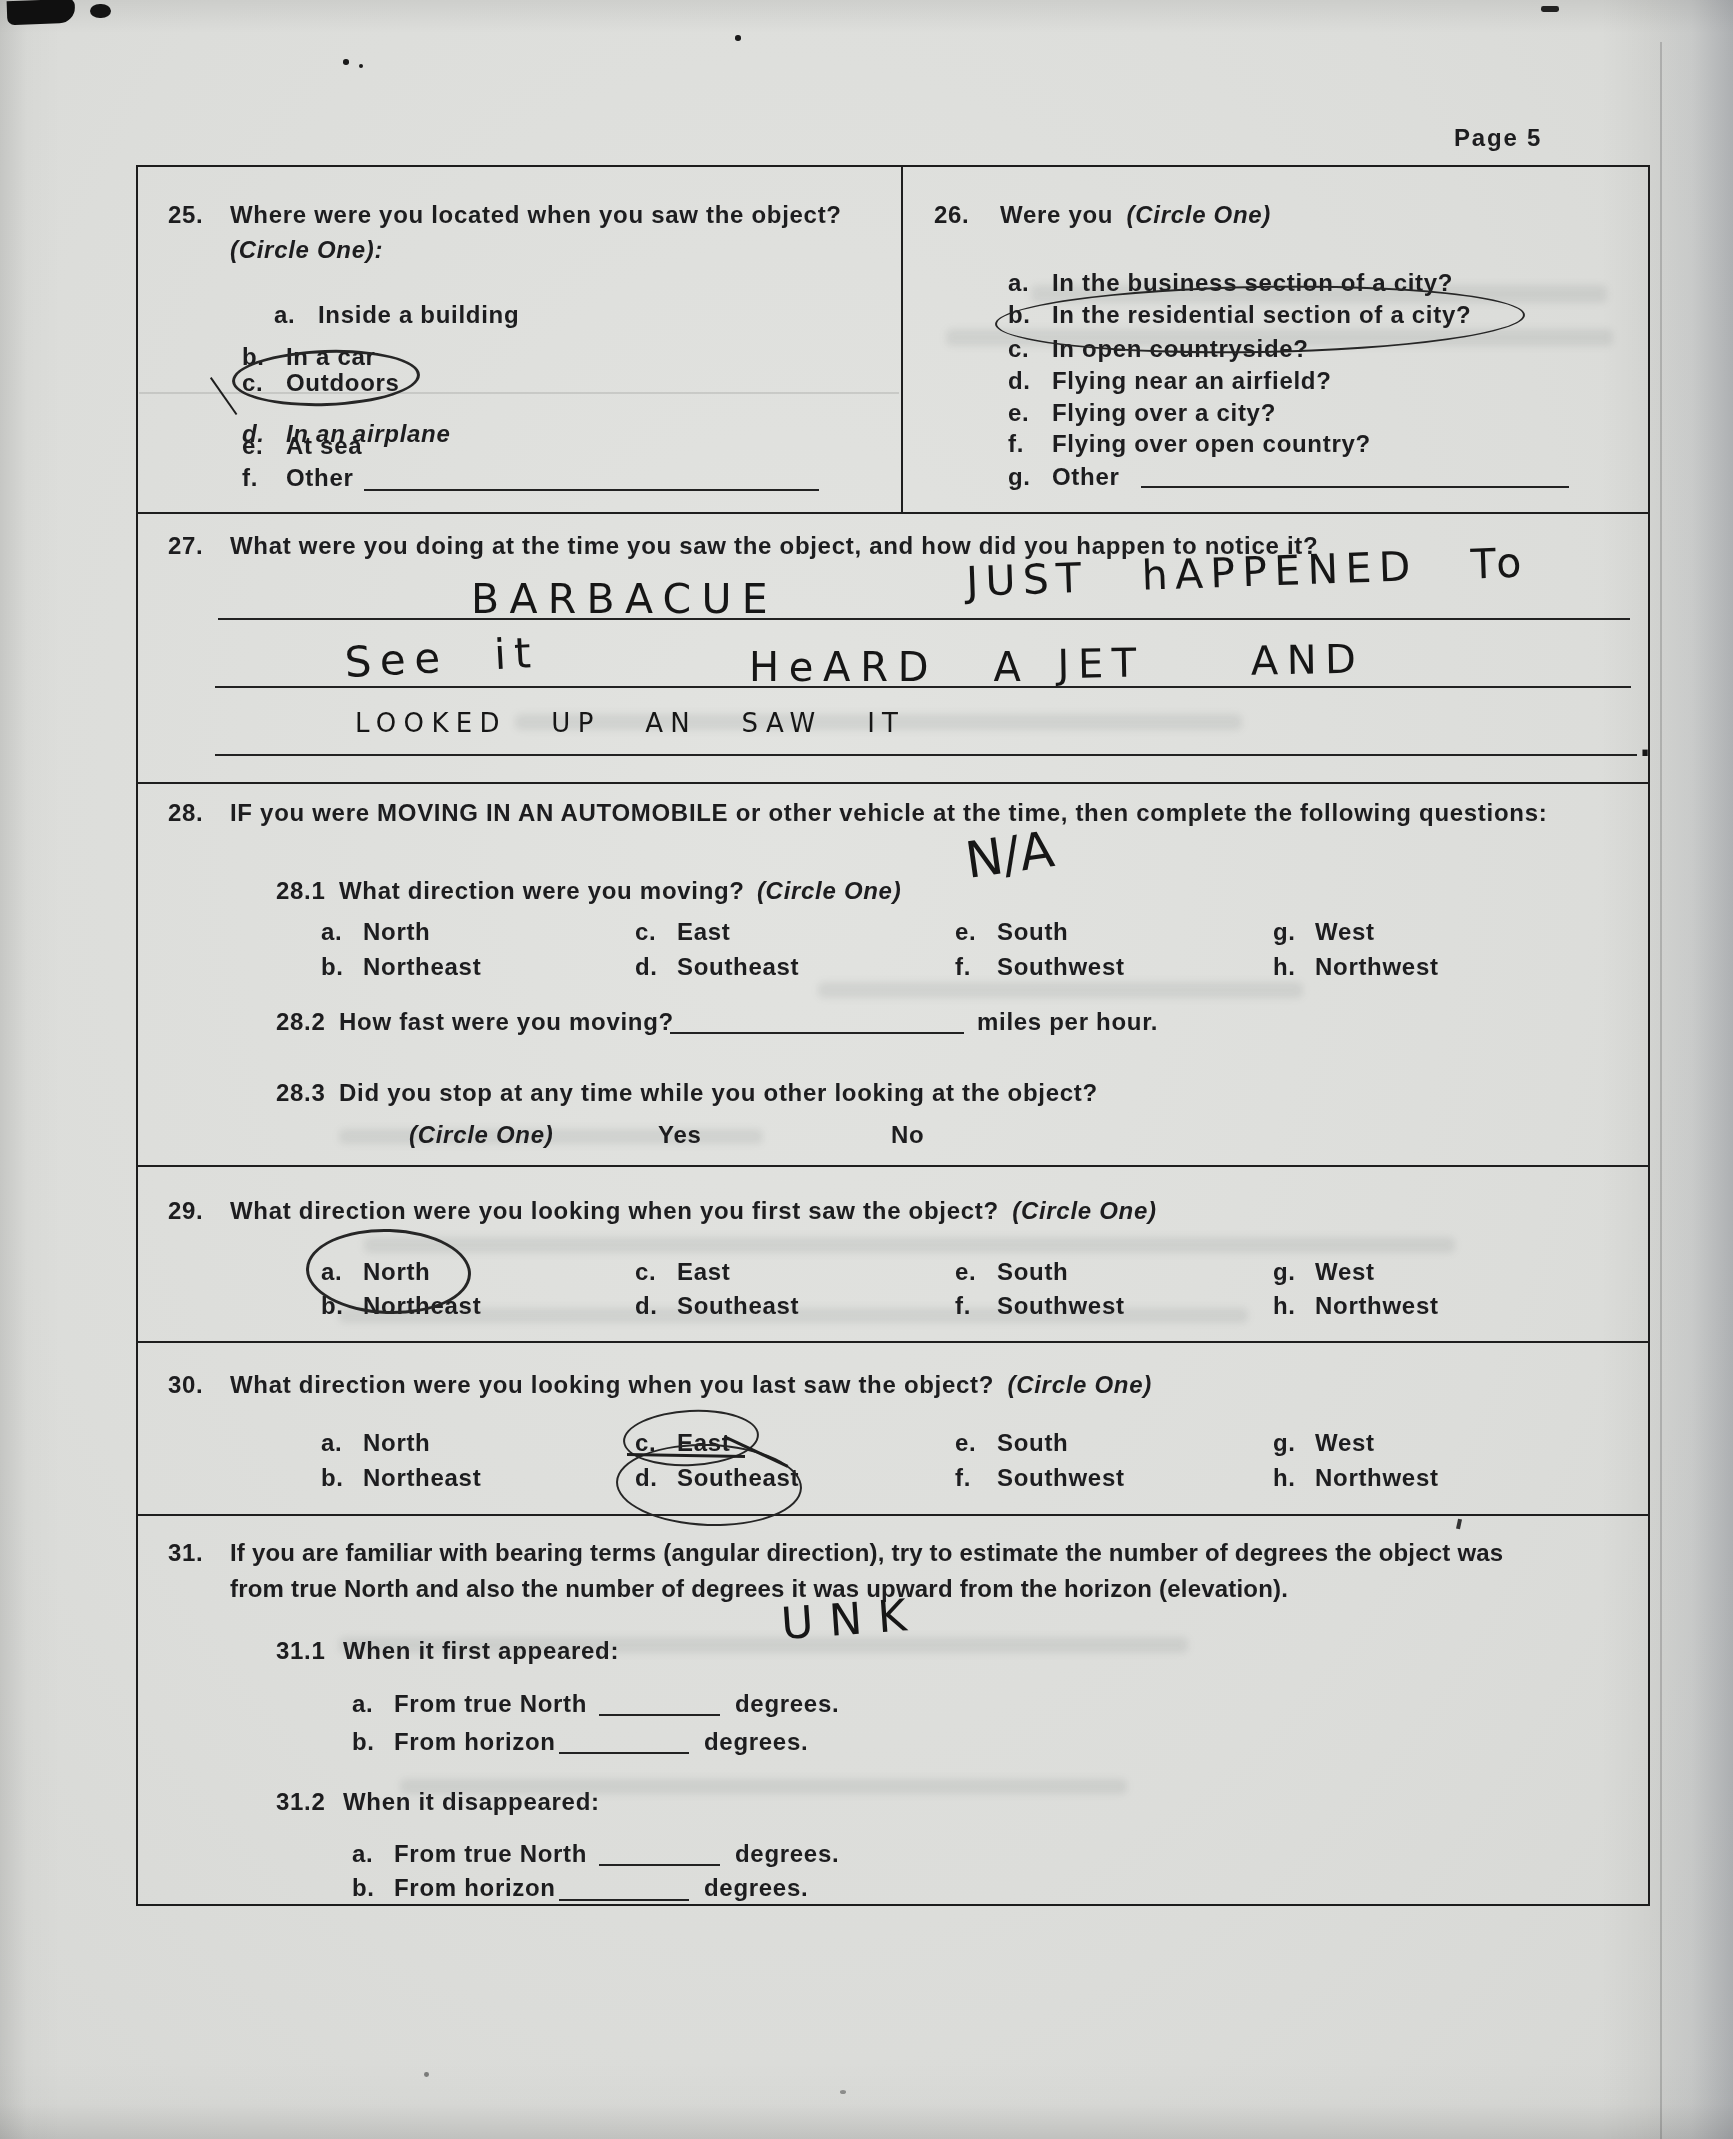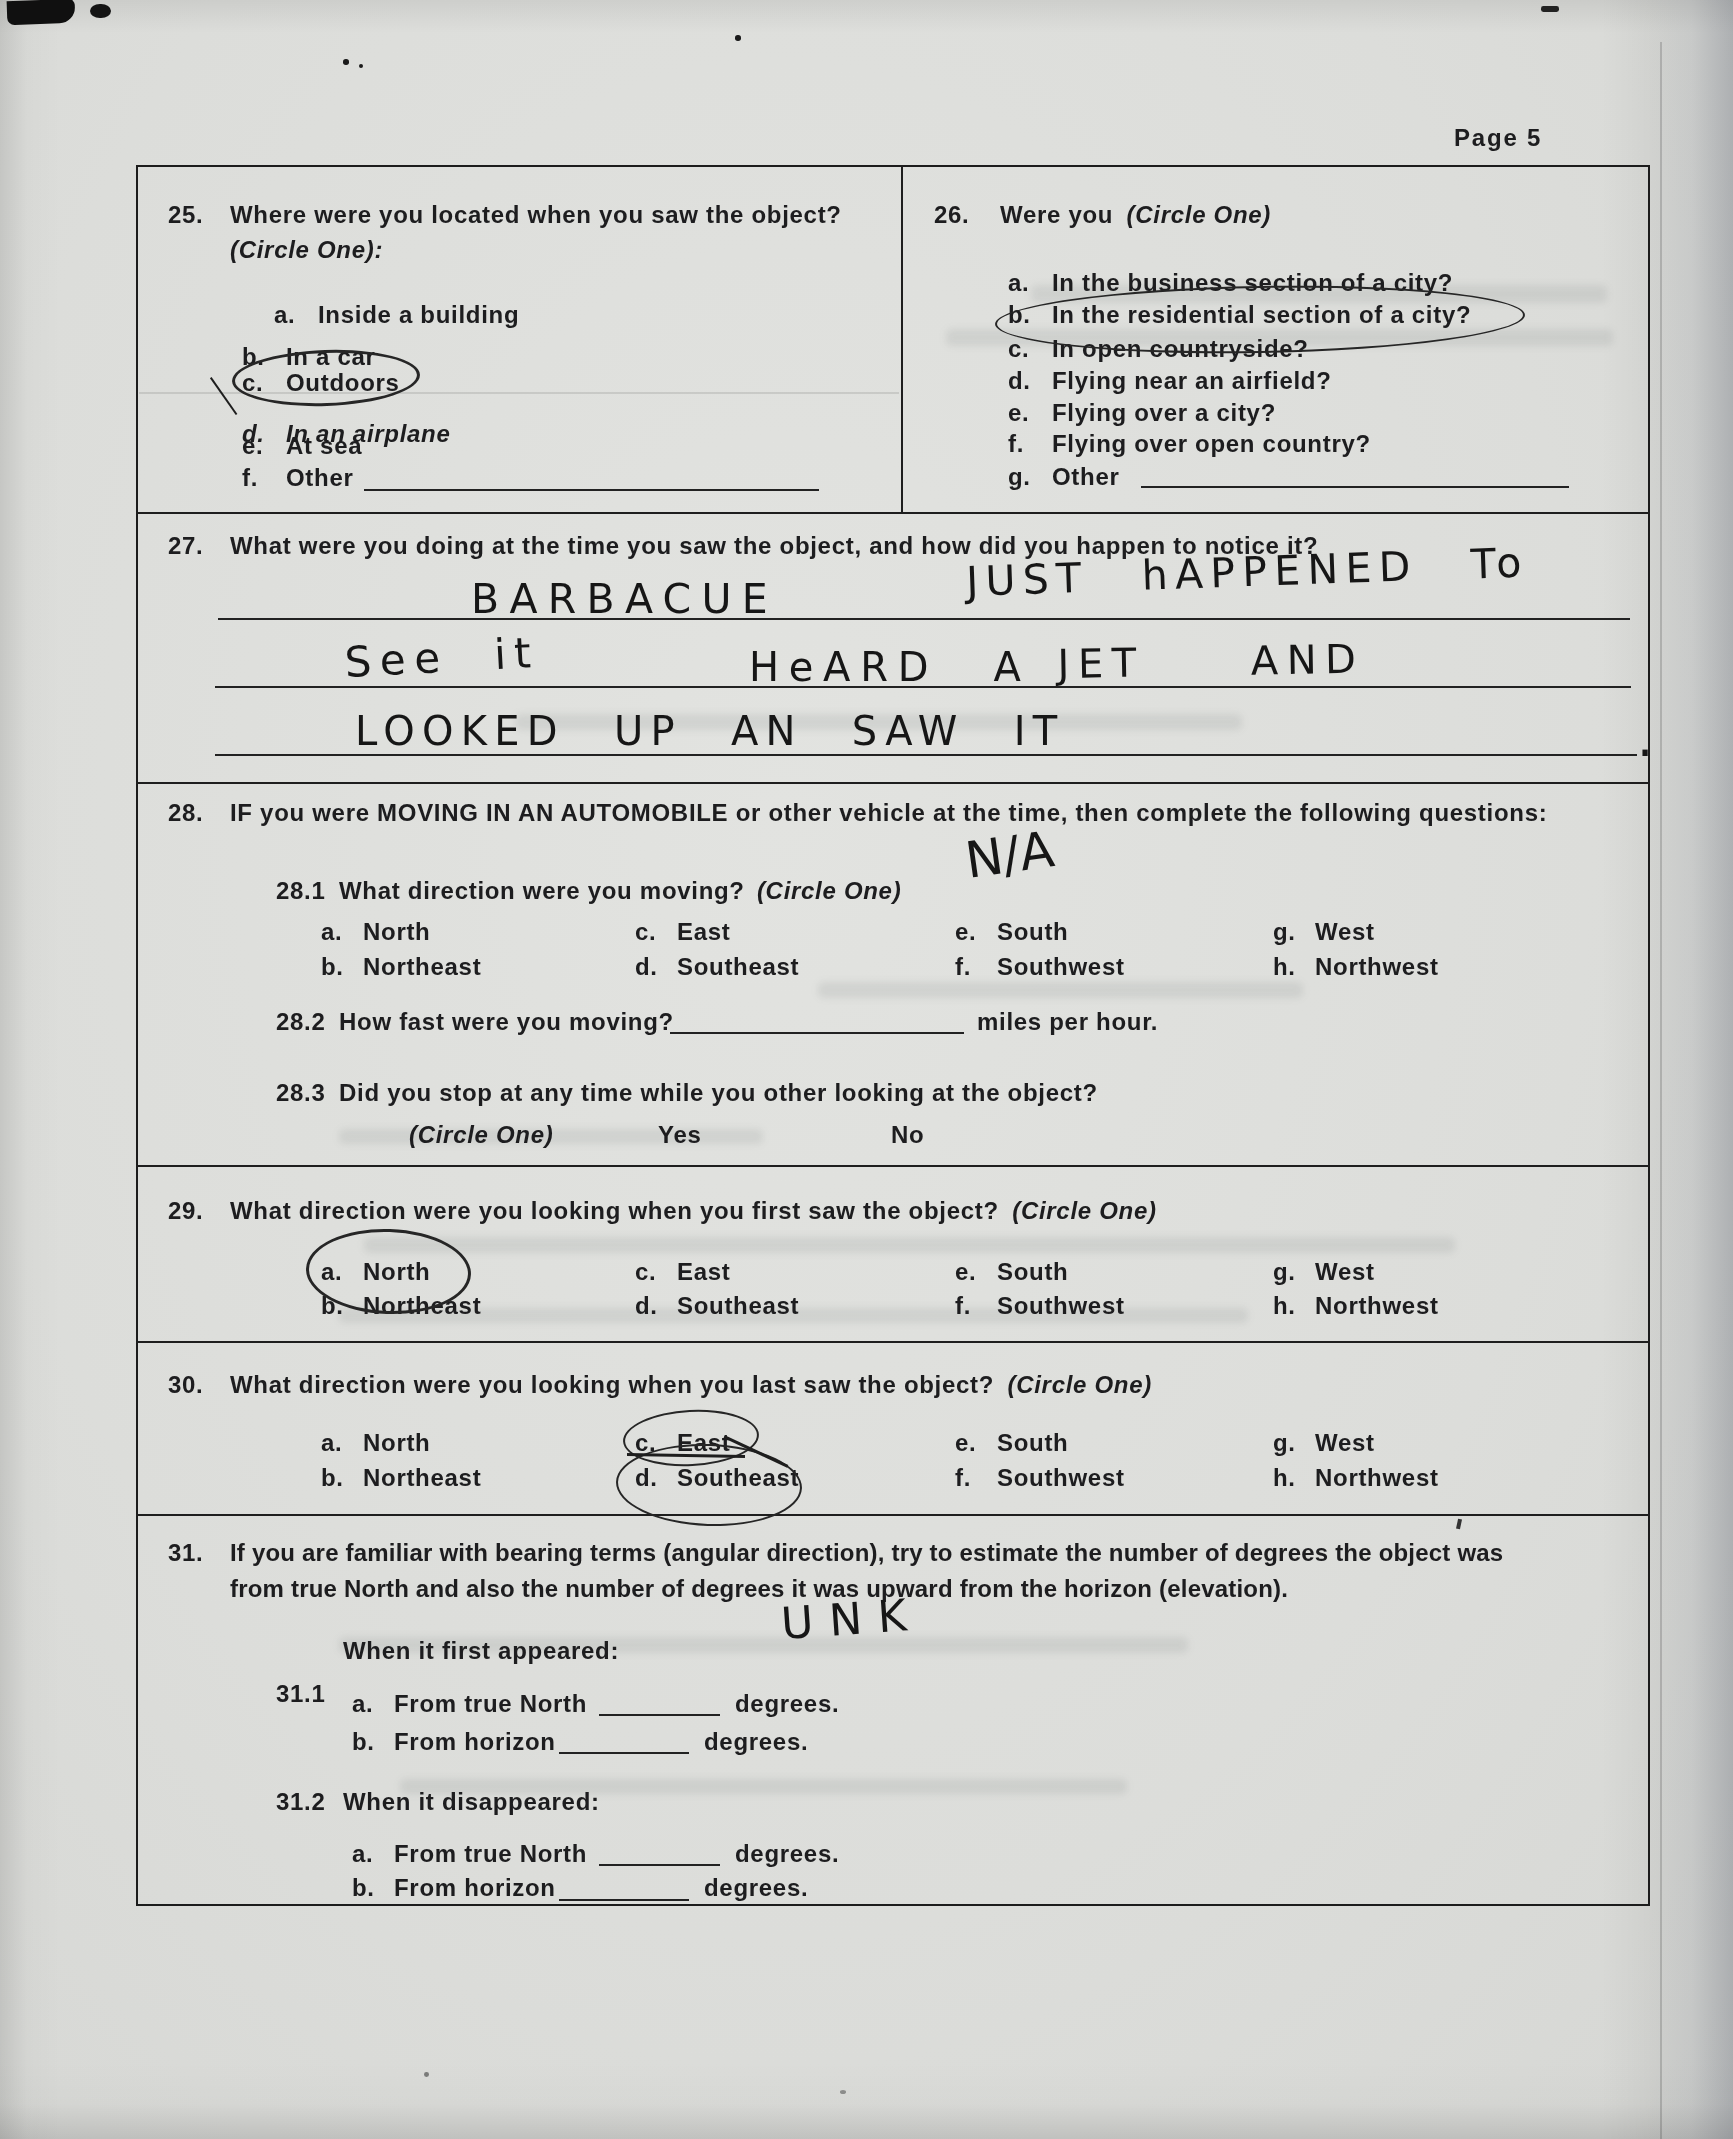--- a/index.html
+++ b/index.html
@@ -105,21 +105,21 @@
 
     <div class="rule" style="left:218px;top:618px;width:1412px;"></div>
     <div class="rule" style="left:215px;top:686px;width:1416px;"></div>
     <div class="rule" style="left:215px;top:754px;width:1422px;"></div>
 
     <div class="hw" style="left:471px;top:575px;font-size:41px;letter-spacing:10.3px;">BARBACUE</div>
     <div class="hw" style="left:967px;top:558px;font-size:41px;letter-spacing:7.3px;word-spacing:33px;transform:rotate(-2deg);">JUST hAPPENED To</div>
     <div class="hw" style="left:346px;top:638px;font-size:42px;letter-spacing:8.5px;word-spacing:24px;transform:rotate(-3deg);">See it</div>
     <div class="hw" style="left:749px;top:644px;font-size:40px;letter-spacing:9.7px;word-spacing:33px;">HeARD A</div>
     <div class="hw" style="left:1058px;top:641px;font-size:40px;letter-spacing:8.5px;word-spacing:85px;transform:rotate(-1deg);">JET AND</div>
-    <div class="hw" style="left:355px;top:708px;font-size:40px;letter-spacing:7.3px;word-spacing:29px;">LOOKED UP AN SAW IT</div>
+    <div class="hw" style="left:355px;top:708px;font-size:26px;letter-spacing:7.3px;word-spacing:29px;">LOOKED UP AN SAW IT</div>
     <div class="hw" style="left:1637px;top:709px;font-size:51px;">.</div>
   </div>
 
   <div>
     <div class="t" style="left:168px;top:799px;">28.</div>
     <div class="t" style="left:230px;top:799px;">IF you were MOVING IN AN AUTOMOBILE or other vehicle at the time, then complete the following questions:</div>
 
     <div class="hw" style="left:970px;top:832px;font-size:50px;transform:rotate(-8deg);">N/A</div>
 
     <div class="t" style="left:276px;top:877px;">28.1</div>
@@ -181,21 +181,21 @@
     <div class="line" style="left:721px;top:1450px;width:70px;height:3px;transform:rotate(25deg);"></div>
   </div>
 
   <div>
     <div class="t" style="left:168px;top:1539px;">31.</div>
     <div class="t" style="left:230px;top:1539px;letter-spacing:0.2px;">If you are familiar with bearing terms (angular direction), try to estimate the number of degrees the object was</div>
     <div class="t" style="left:230px;top:1575px;letter-spacing:0.2px;">from true North and also the number of degrees it was upward from the horizon (elevation).</div>
 
     <div class="hw" style="left:783px;top:1598px;font-size:44px;letter-spacing:15.8px;transform:rotate(-4deg);">UNK</div>
 
-    <div class="t" style="left:276px;top:1637px;margin-top:43px;">31.1</div>
+    <div class="t" style="left:276px;top:1637px;">31.1</div>
     <div class="t" style="left:343px;top:1637px;">When it first appeared:</div>
 
     <div class="t" style="left:352px;top:1690px;"><span class="bletter">a.</span><span>From true North</span></div>
     <div class="rule" style="left:599px;top:1714px;width:121px;"></div>
     <div class="t" style="left:735px;top:1690px;">degrees.</div>
 
     <div class="t" style="left:352px;top:1728px;"><span class="bletter">b.</span><span>From horizon</span></div>
     <div class="rule" style="left:559px;top:1752px;width:130px;"></div>
     <div class="t" style="left:704px;top:1728px;">degrees.</div>
 

